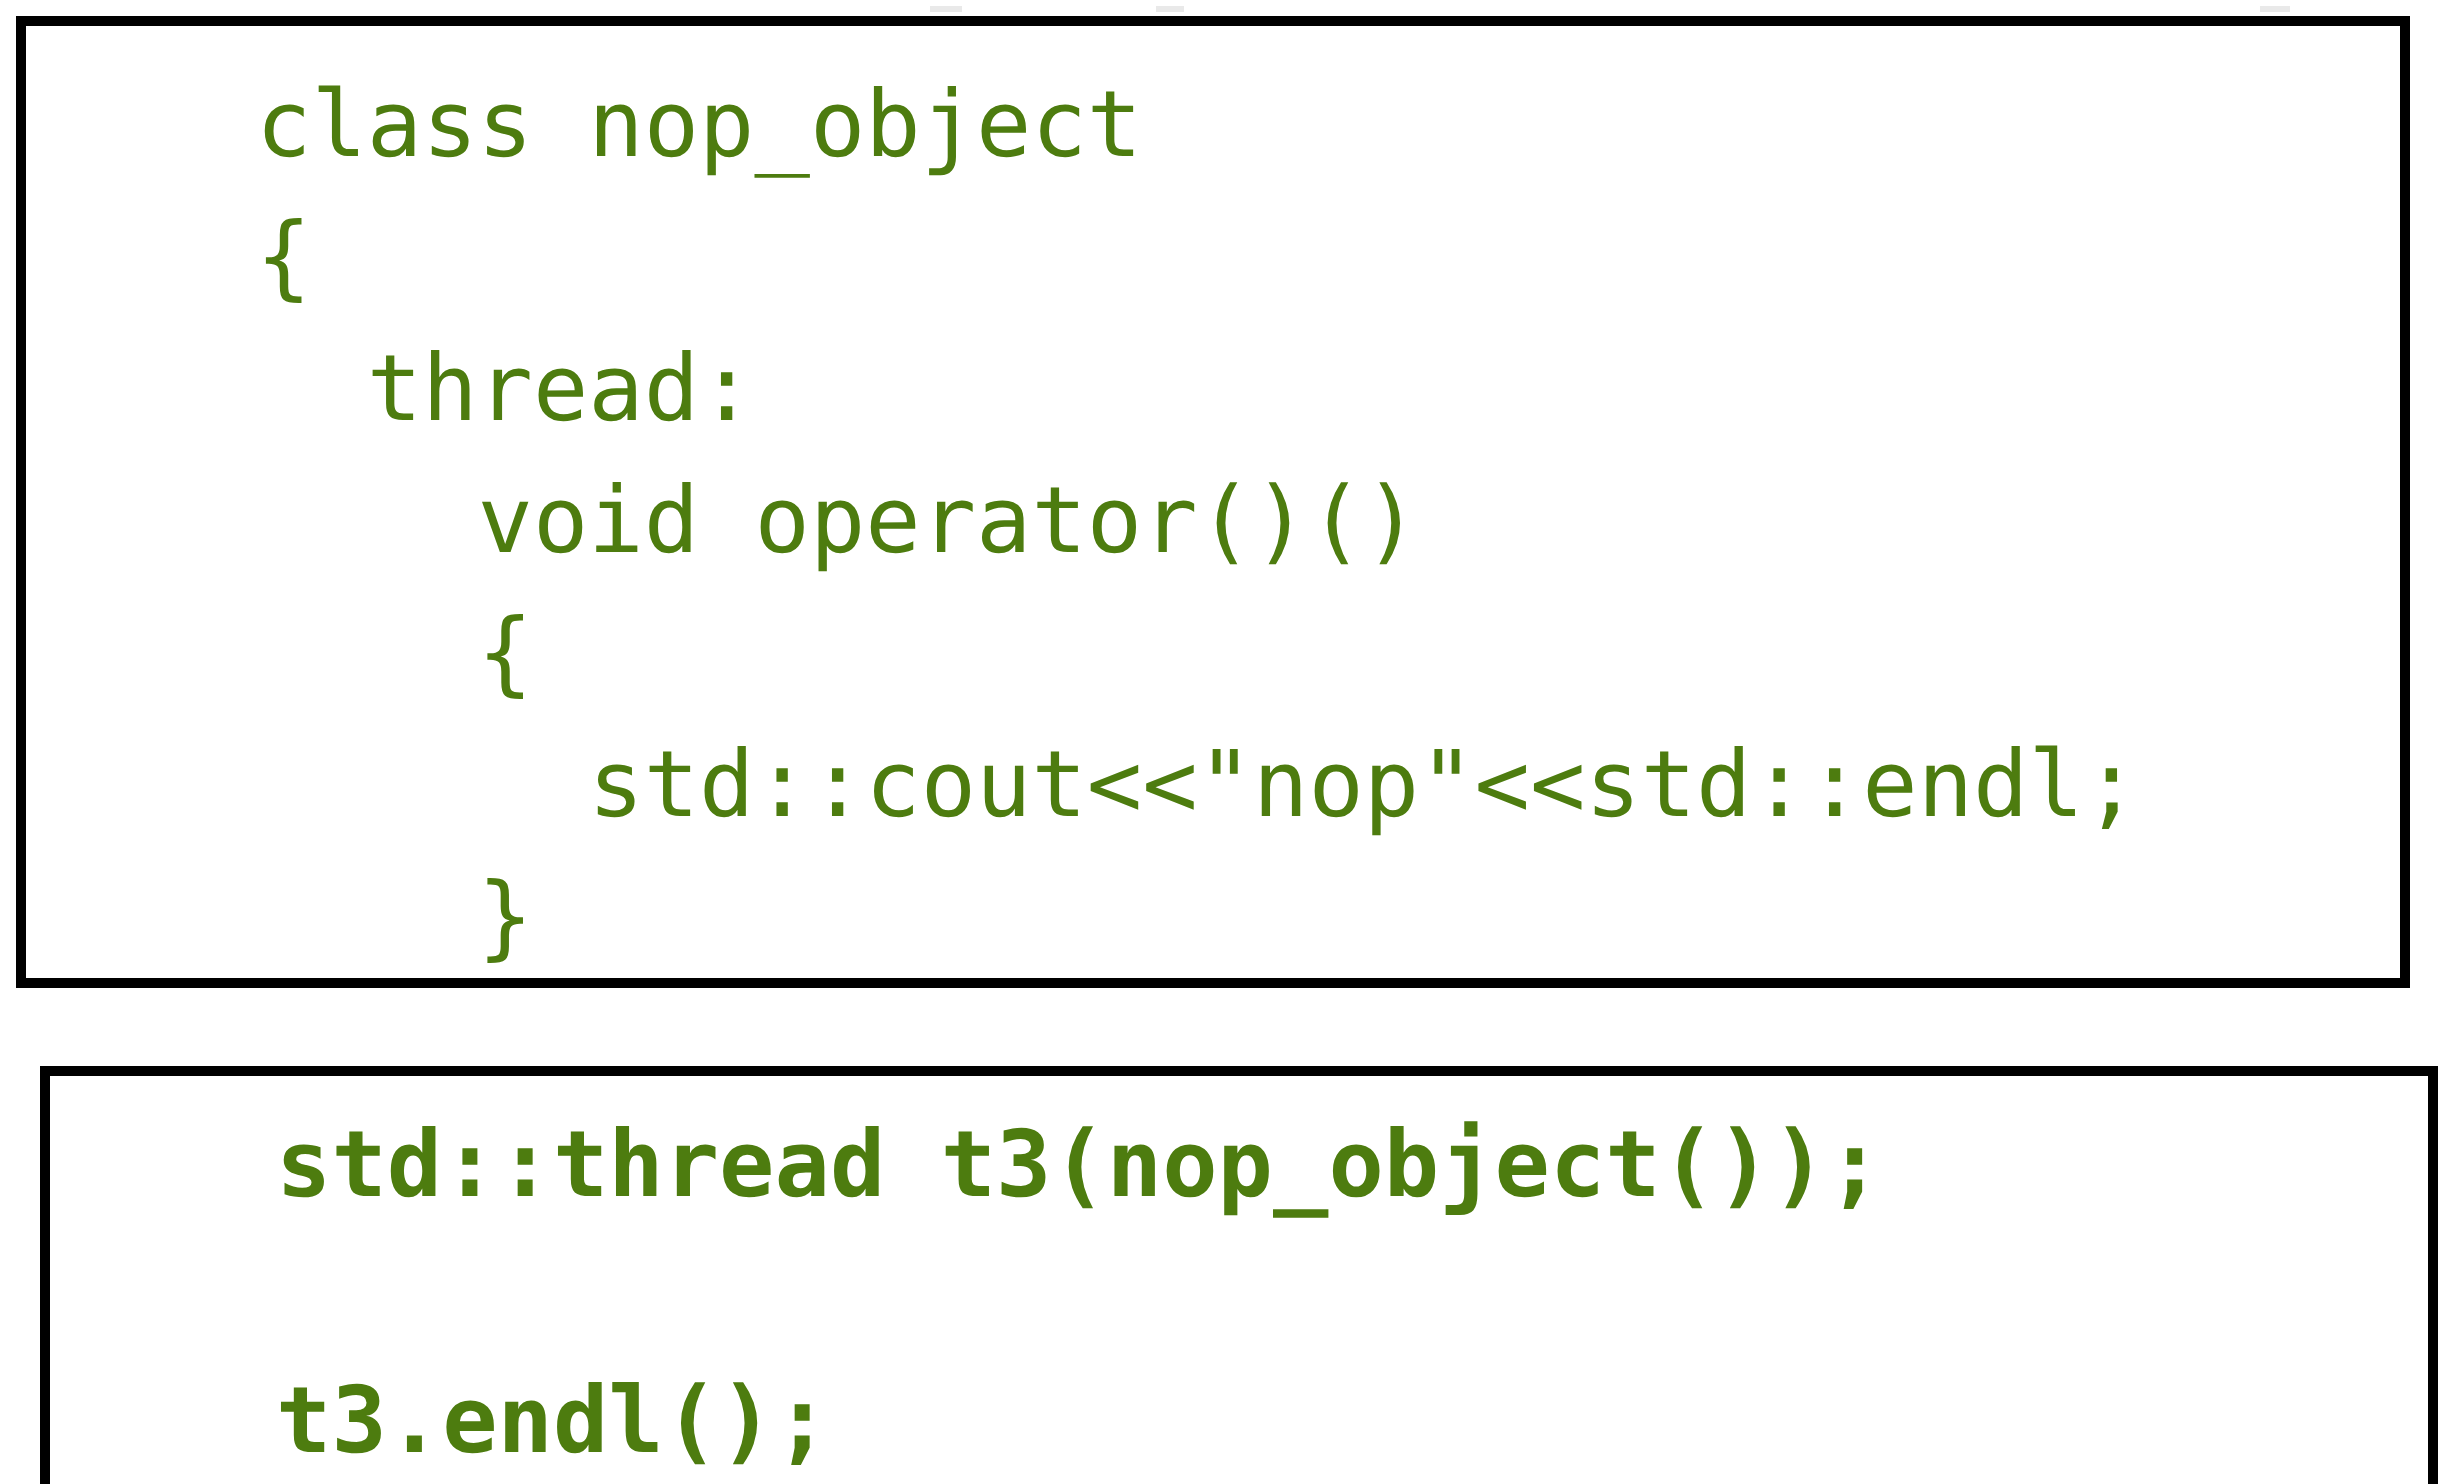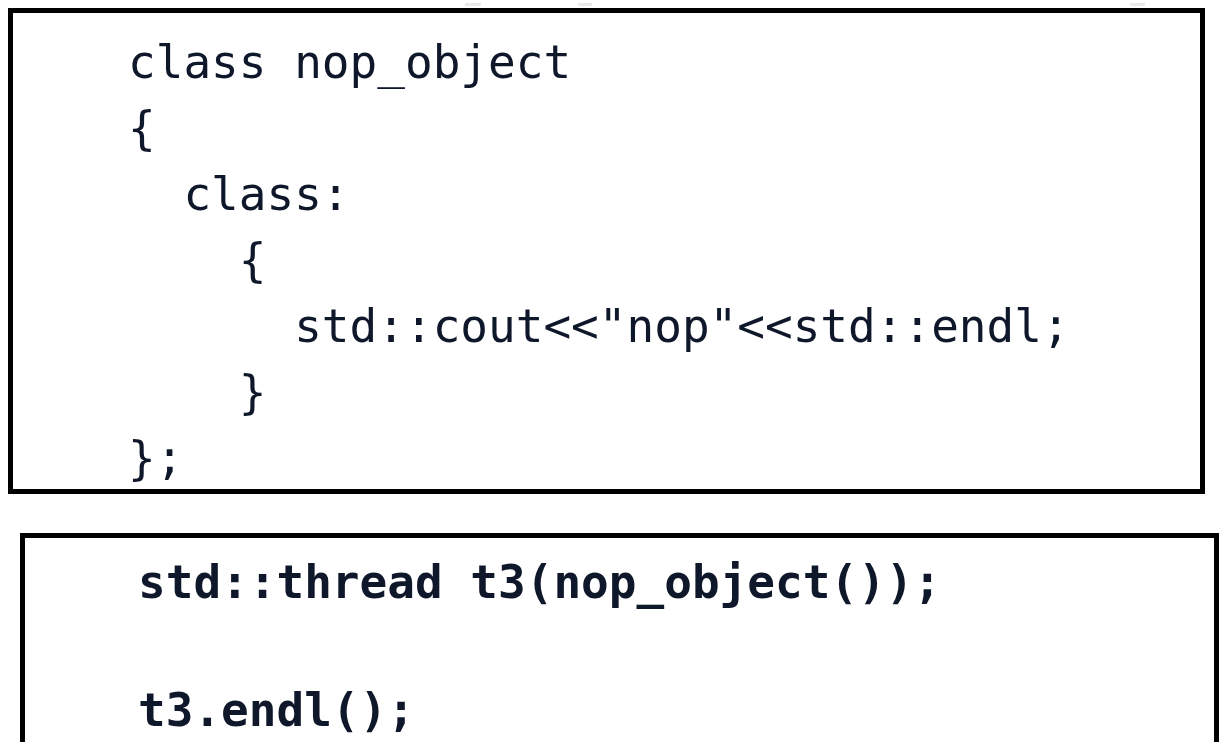--- a/index.html
+++ b/index.html
@@ -55,21 +55,21 @@
 
   #box-usage .code-lines {
     left: 113px;
     top: 12px;
   }
 
   .code-line {
     font-family: "DejaVu Sans Mono", "Liberation Mono", monospace;
     font-size: 46px;
     line-height: 66px;
-    color: #0f172a;
+    color: #4d7c0f;
     white-space: pre;
     letter-spacing: 0px;
     height: 66px;
   }
 
   #box-usage .code-line {
     line-height: 64px;
     height: 64px;
   }
 
@@ -103,21 +103,22 @@
 <div class="artifact-strip">
   <div class="artifact a1"></div>
   <div class="artifact a2"></div>
   <div class="artifact a3"></div>
 </div>
 
 <div class="code-box" id="box-class">
   <div class="code-lines">
     <div class="code-line">class nop_object</div>
     <div class="code-line">{</div>
-    <div class="code-line">  class:</div>
+    <div class="code-line">  thread:</div>
+    <div class="code-line">    void operator()()</div>
     <div class="code-line">    {</div>
     <div class="code-line">      std::cout&lt;&lt;"nop"&lt;&lt;std::endl;</div>
     <div class="code-line">    }</div>
     <div class="code-line">};</div>
   </div>
 </div>
 
 <div class="code-box" id="box-usage">
   <div class="code-lines">
     <div class="code-line">std::thread t3(nop_object());</div>

